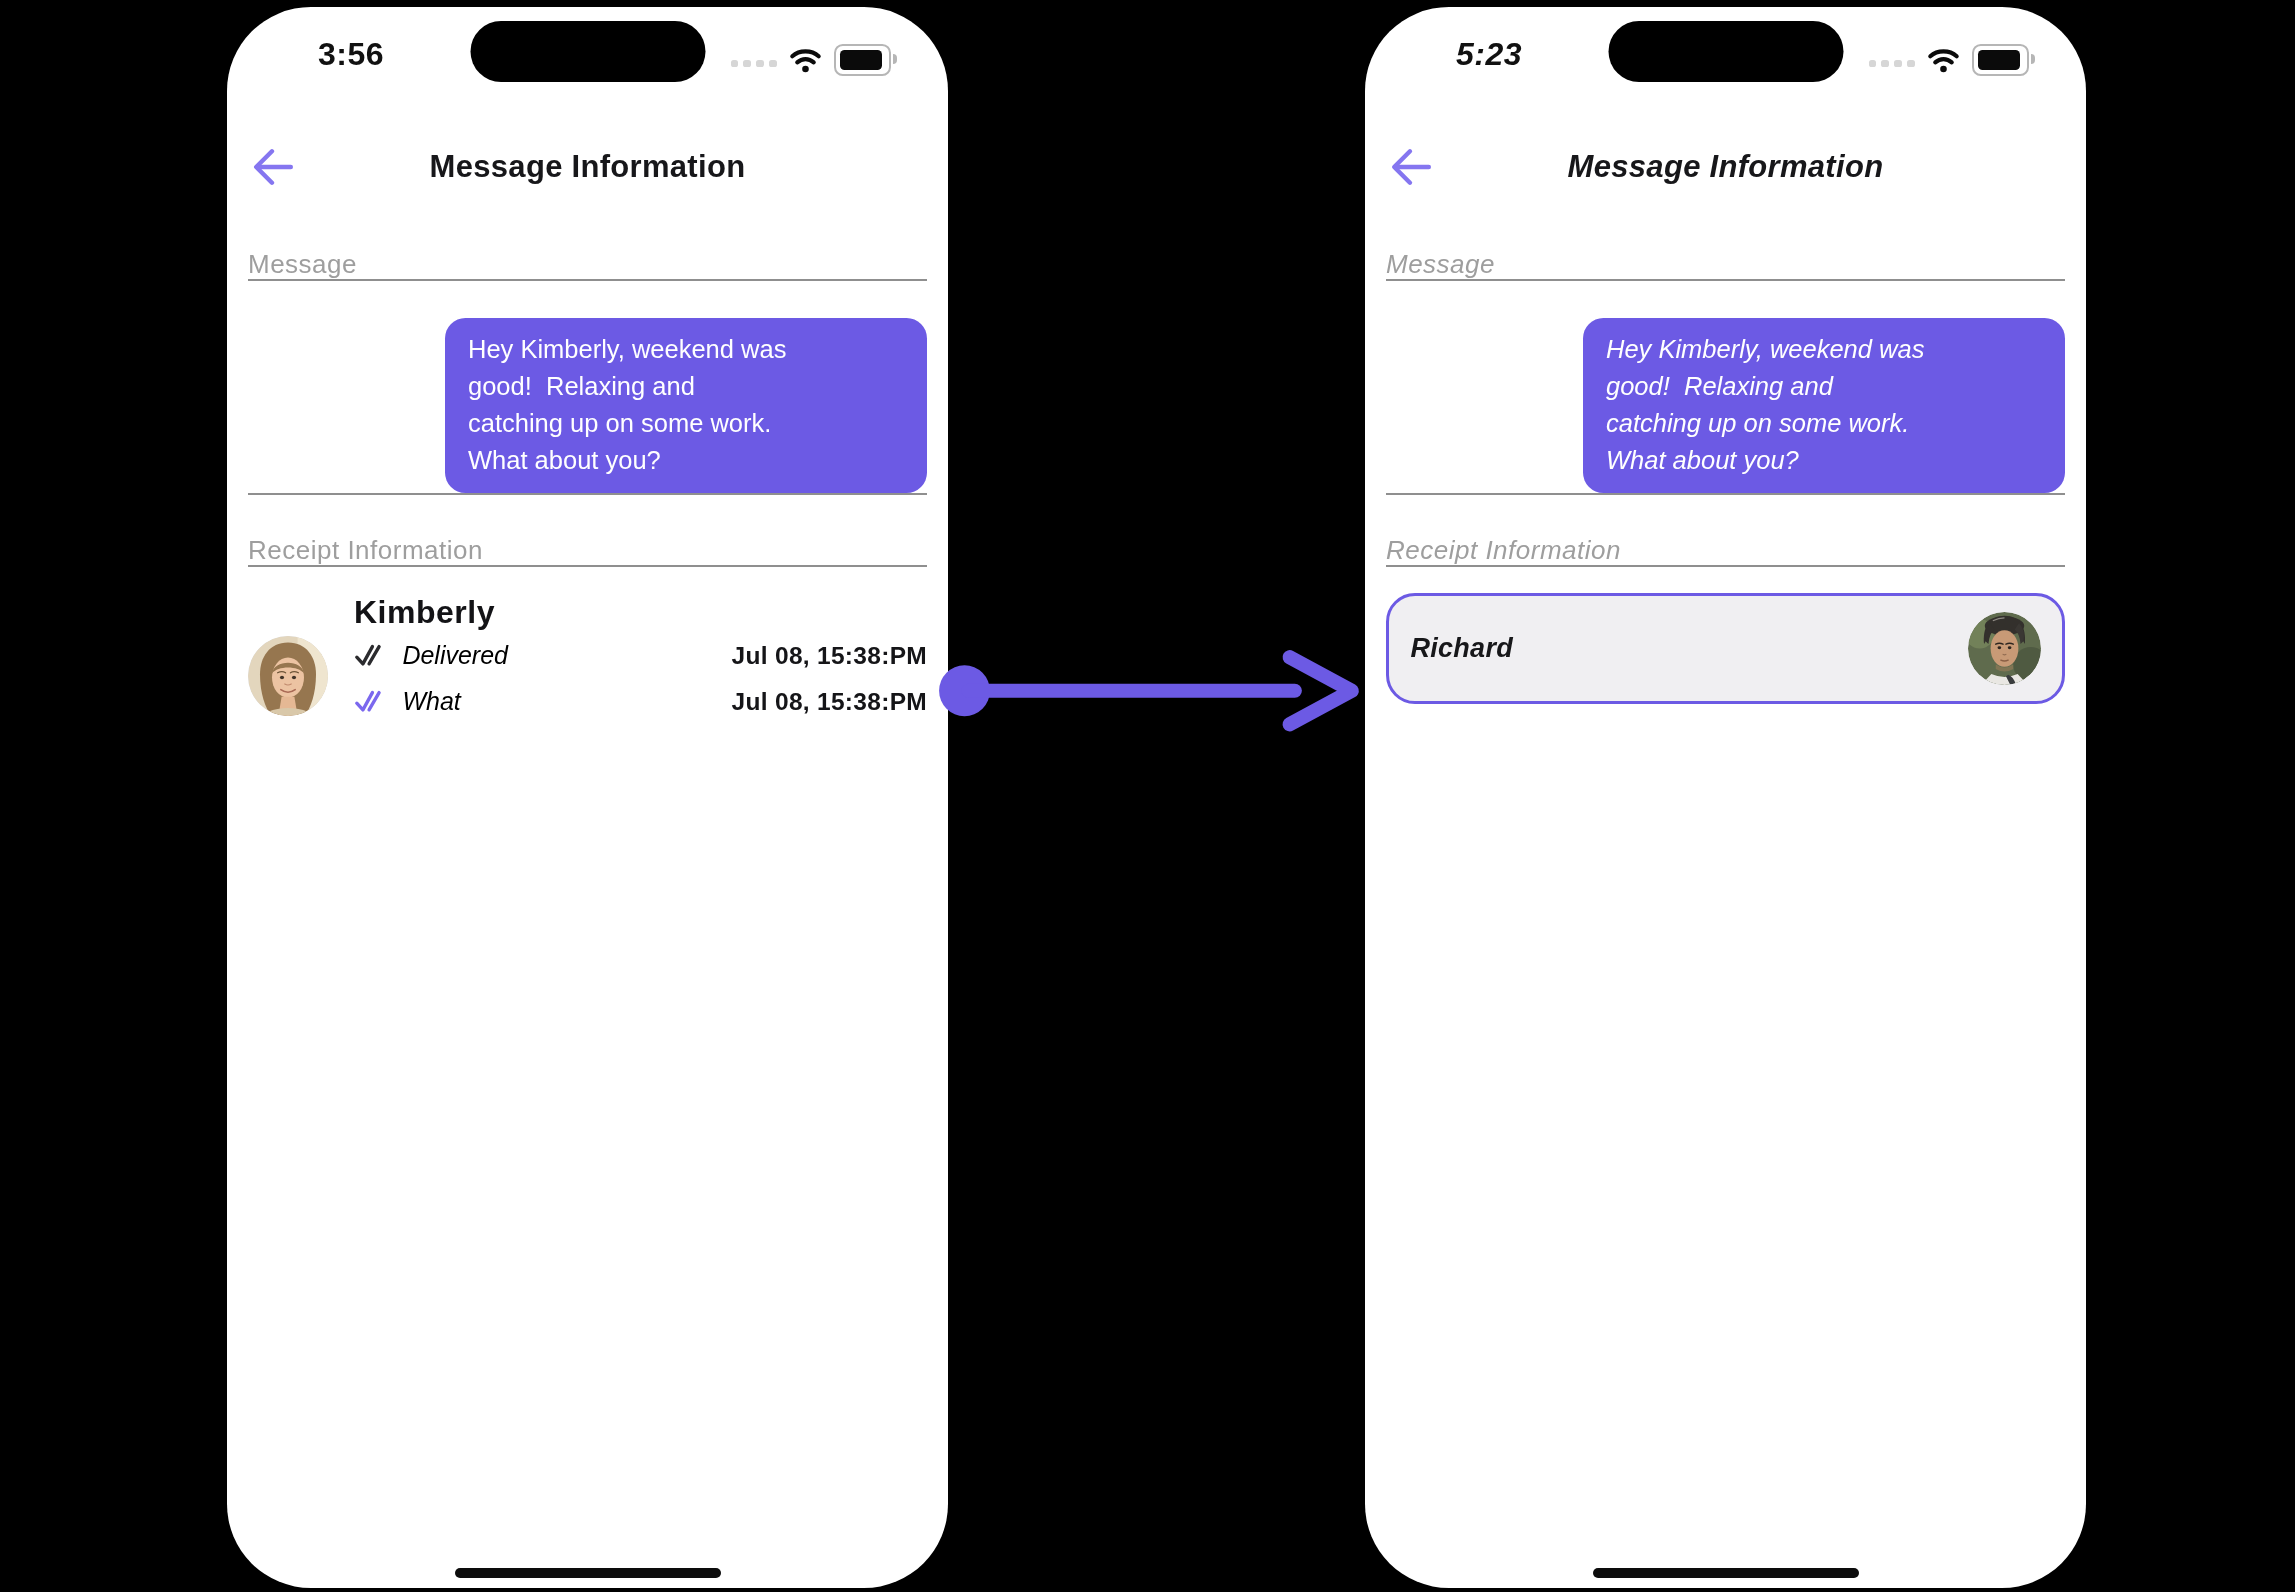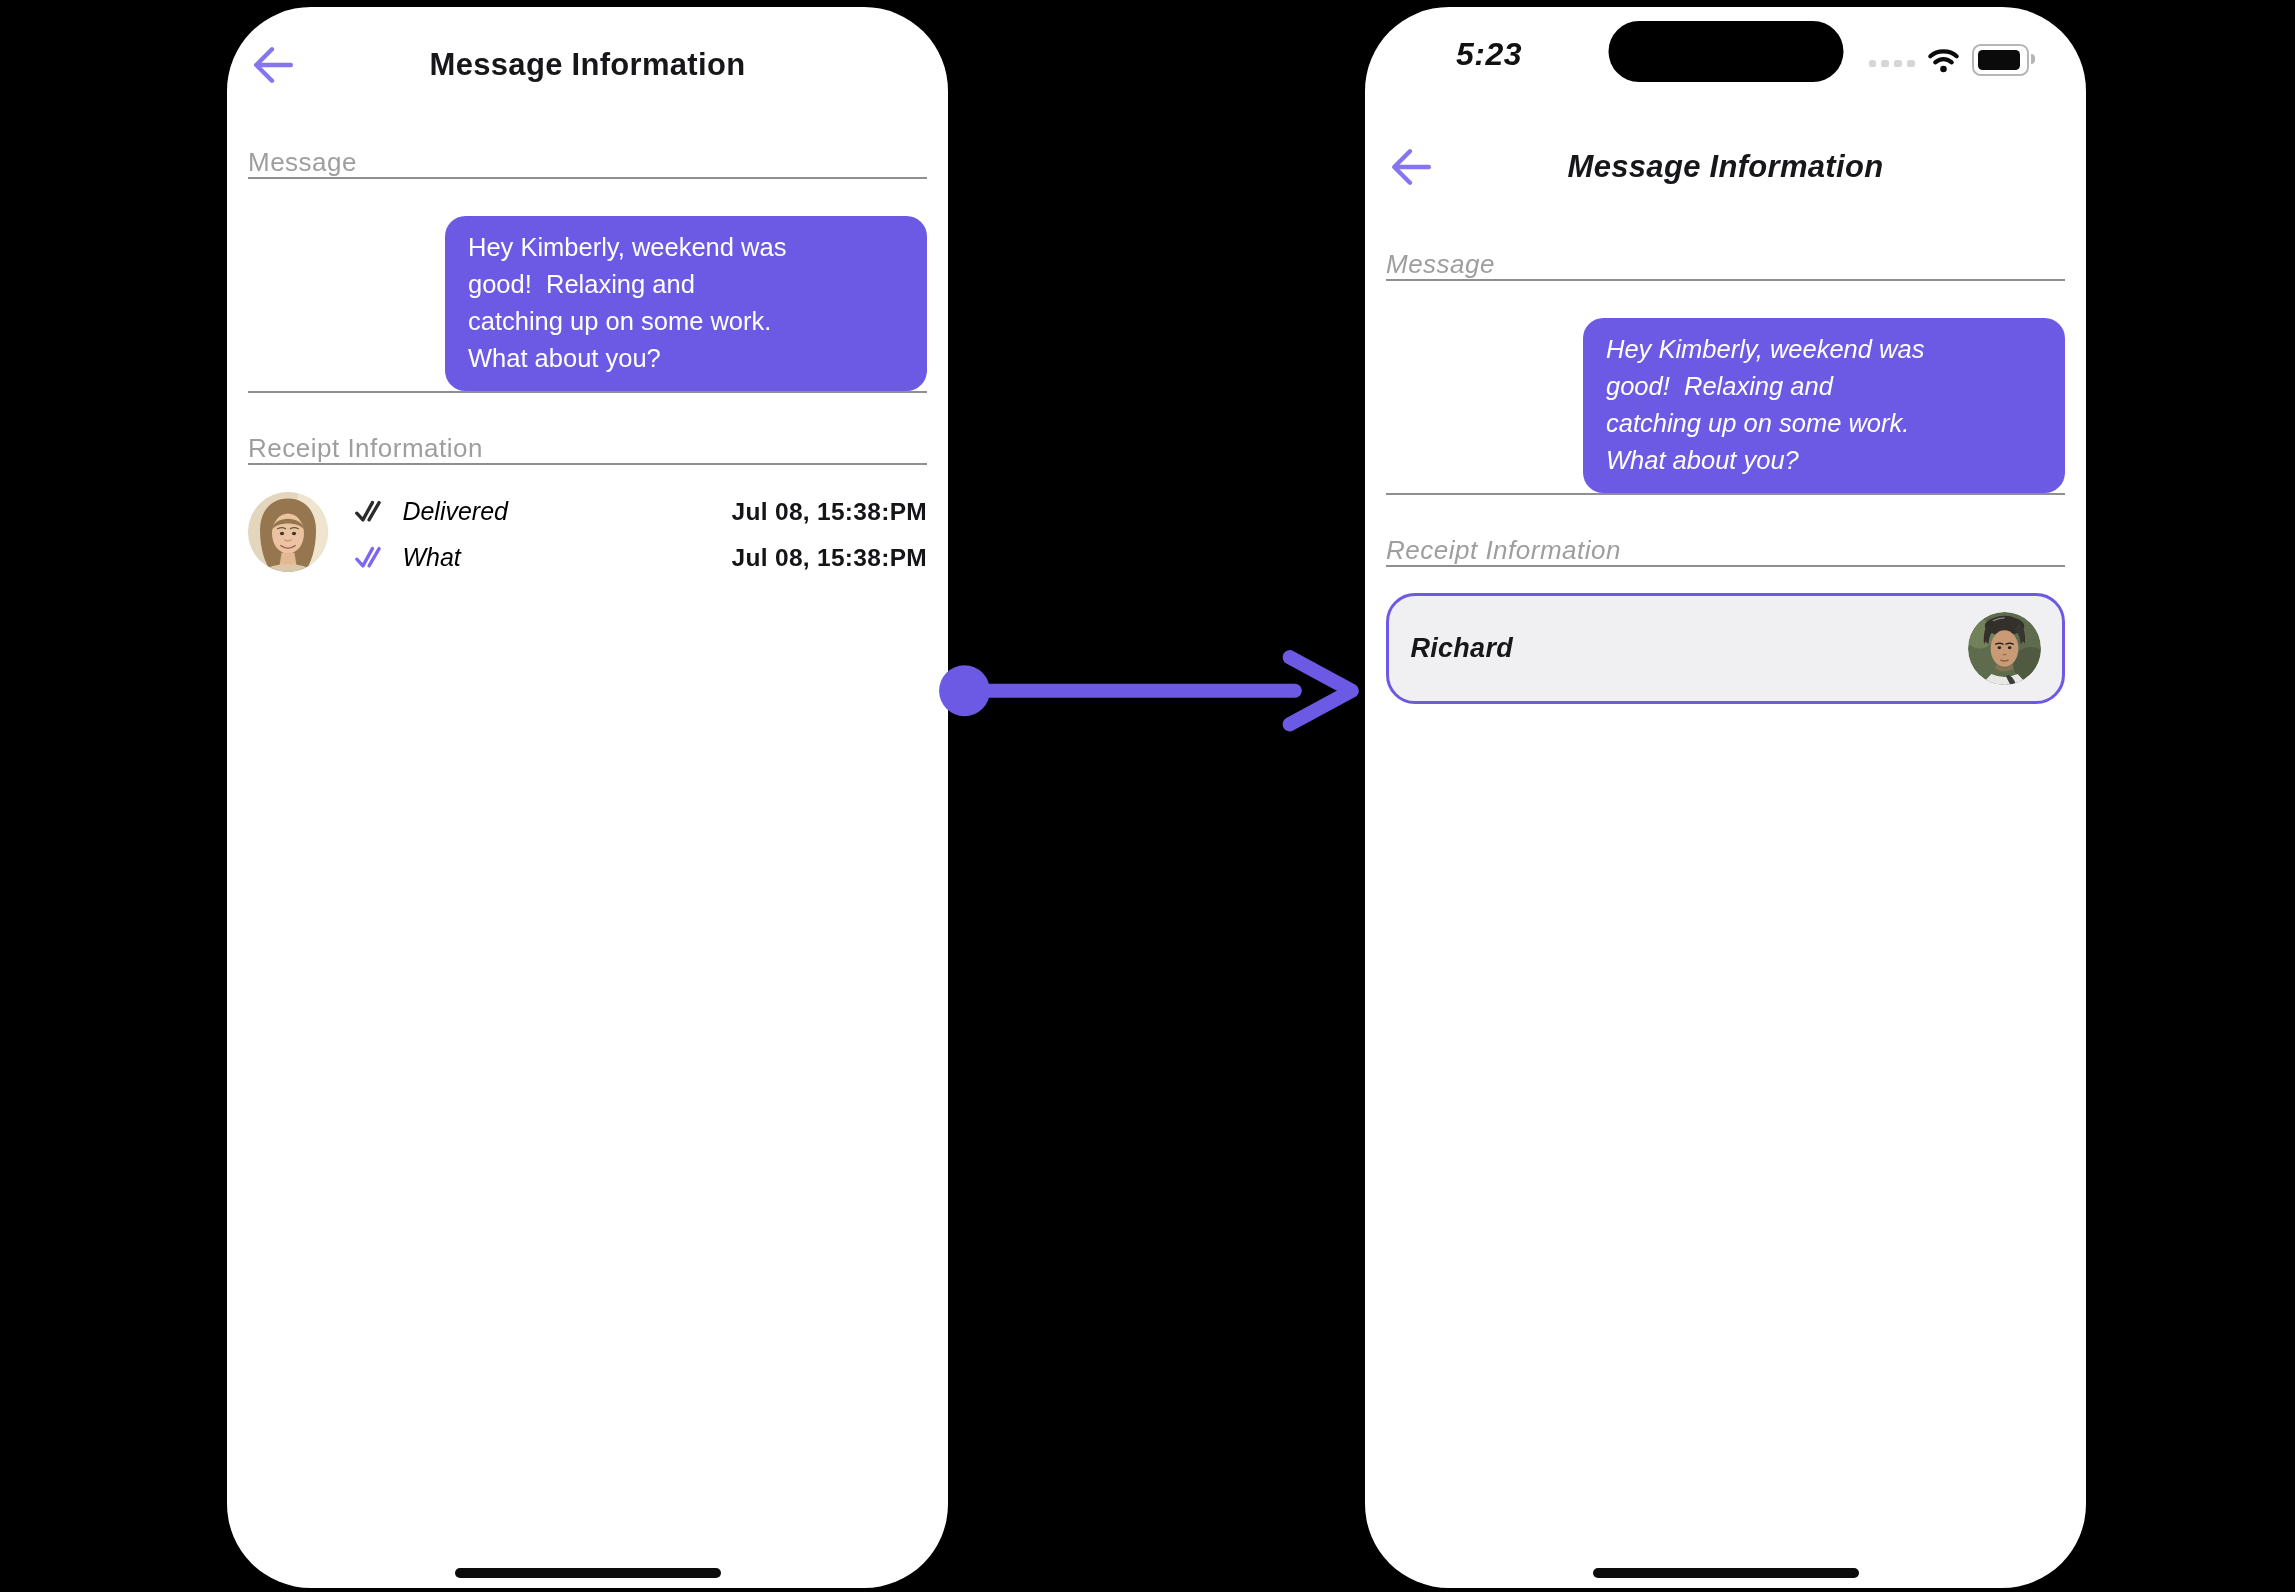--- a/index.html
+++ b/index.html
@@ -74,20 +74,43 @@
   
   .flow-arrow{position:absolute;left:938px;top:644px;width:429px;height:94px;z-index:5;color:var(--accent,#6C5AE4);}
 </style>
 </head>
 <body>
 
 <div class="stage">
 
   <section class="phone left">
 
+    <div class="statusbar">
+      <span class="time">3:56</span>
+      <div class="island"></div>
+      <div class="sicons">
+        <span class="dots">
+          <i class="dot"></i>
+            <i class="dot"></i>
+            <i class="dot"></i>
+            <i class="dot"></i>
+        </span>
+        <span class="wifi">
+          <svg viewBox="0 0 60 48" fill="none" stroke="currentColor" stroke-width="7.5" stroke-linecap="round">
+            <path d="M6 17 C 19 5, 41 5, 54 17"></path>
+            <path d="M15 28 C 24 20, 36 20, 45 28"></path>
+            <circle cx="30" cy="40" r="6" fill="currentColor" stroke="none"></circle>
+          </svg>
+        </span>
+        <span class="battery">
+          <span class="fill"></span>
+            <span class="nub"></span>
+        </span>
+      </div>
+    </div>
 
     <header class="navbar">
       <button class="back" aria-label="back">
         <svg viewBox="0 0 84 84" fill="none" stroke="currentColor" stroke-width="8.5" stroke-linecap="round" stroke-linejoin="round">
           <path d="M40 12 L10 42 L40 72"></path>
             <path d="M12 42 H 76"></path>
         </svg>
       </button>
       <h1 class="title">Message Information</h1>
     </header>
@@ -124,20 +147,21 @@
               <path d="M37 46 Q42.5 43 47 46" stroke="#6f5639" stroke-width="1.6" fill="none" stroke-linecap="round"></path>
               <path d="M53 46 Q57.5 43 63 46" stroke="#6f5639" stroke-width="1.6" fill="none" stroke-linecap="round"></path>
               <path d="M46 60 Q50 62.5 54 60" stroke="#c08a6d" stroke-width="1.5" fill="none" stroke-linecap="round"></path>
               <path d="M41 67 Q50 73.5 59 67" stroke="#a96a55" stroke-width="2" fill="none" stroke-linecap="round"></path>
               <path d="M42 76 L58 76 L62 100 L38 100 Z" fill="#e5b894"></path>
               <ellipse cx="50" cy="105" rx="34" ry="15" fill="#d9c8a9"></ellipse>
             </g>
           </svg>
         </span>
         <div class="details">
+          <div class="cname">Kimberly</div>
 
           <div class="srow">
             <span class="check delivered">
               <svg viewBox="0 0 26 26" fill="none" stroke="currentColor" stroke-width="3" stroke-linecap="round" stroke-linejoin="round">
                 <path d="M2.5 14.5 L8 20.5 L16.5 5"></path>
                   <path d="M13.5 20.5 L22.5 5"></path>
               </svg>
             </span>
             <span class="stext">Delivered</span>
             <span class="stime">Jul 08, 15:38:PM</span>

